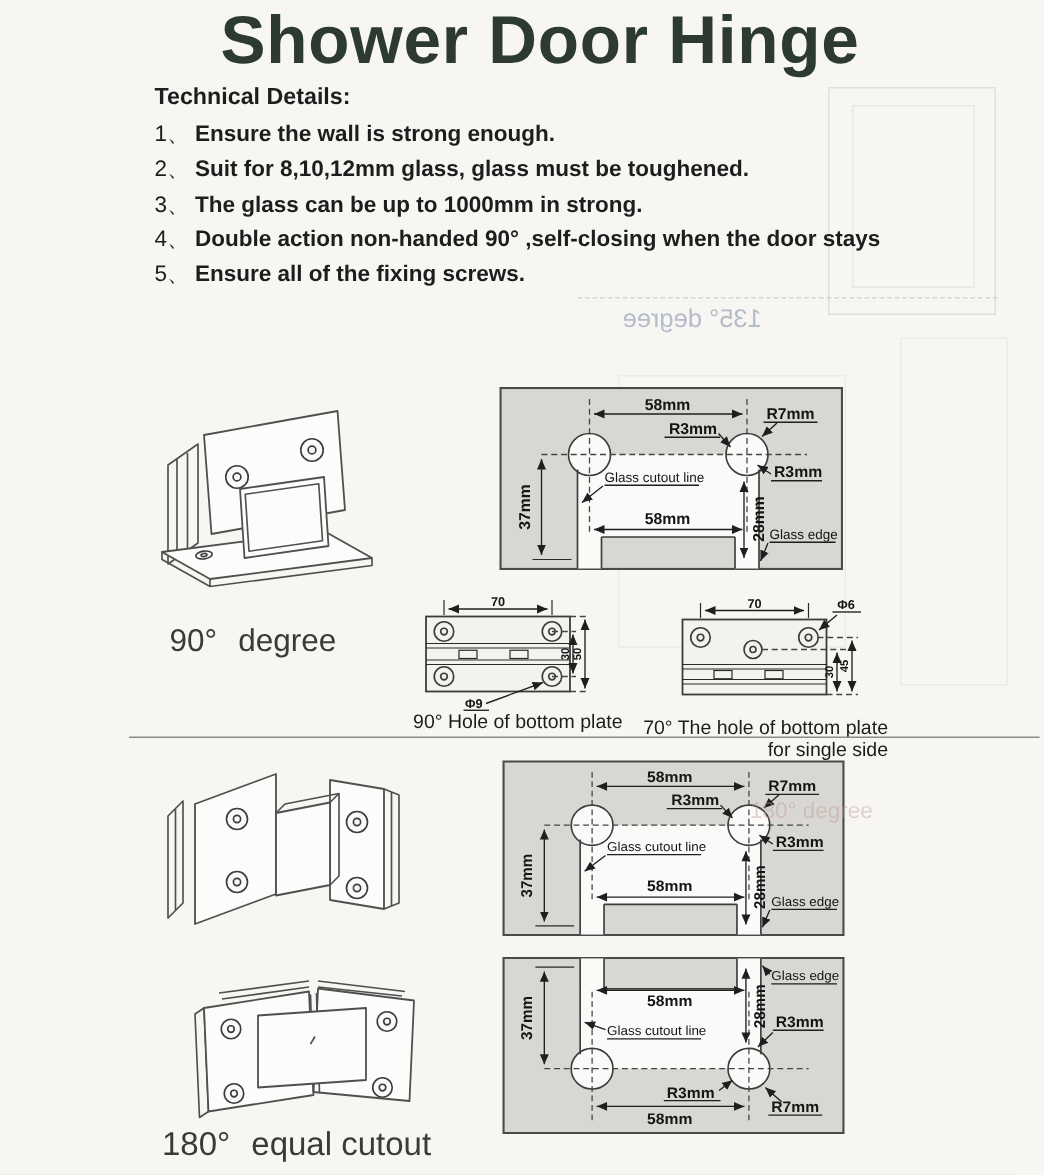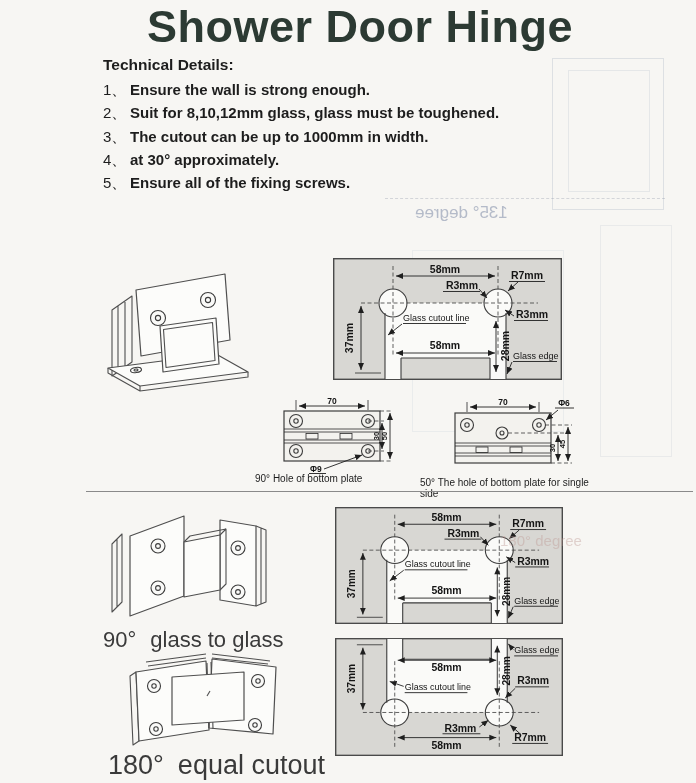--- a/index.html
+++ b/index.html
@@ -10,21 +10,21 @@
   .title{left:52px;top:4px;width:616px;text-align:center;font-size:45px;font-weight:bold;
          color:#2c3a33;letter-spacing:.5px;line-height:1.0;}
   .tech-heading{left:103px;top:56px;font-size:15.5px;font-weight:bold;color:#1d1d1d;}
   .tech-list{left:103px;top:78px;width:500px;font-size:15px;line-height:23.3px;color:#1d1d1d;}
   .ti{display:flex;}
   .ti .num{width:27px;flex:none;}
   .ti .txt{flex:1;font-weight:bold;}
   .ti .line2{display:block;}
   .biglabel{font-size:21px;color:#3a3a3a;white-space:nowrap;}
   .biglabel .lname{margin-left:14px;}
-  .caption{font-size:10px;color:#1c1c1c;text-align:left;}
+  .caption{font-size:13px;color:#1c1c1c;text-align:right;}
   .divider{left:86px;top:491px;width:607px;height:0;border-top:1.4px solid #8a8a8a;}
   
   .wm{position:absolute;z-index:4;pointer-events:none;white-space:nowrap;}
   .wm-mid{left:415px;top:203px;font-size:17px;color:rgba(125,138,165,.55);transform:scaleX(-1);}
   .wm-low{left:500px;top:532px;font-size:15px;color:rgba(190,155,150,.42);}
   .bleed{position:absolute;pointer-events:none;}
   
   svg{overflow:visible;}
   .boxfill{fill:#d8d7d3;stroke:#4a4a4a;stroke-width:1.4;}
   .wh{fill:#fafaf8;stroke:none;}
@@ -75,26 +75,26 @@
     <div class="ti">
       <span class="num">1、</span>
       <span class="txt">Ensure the wall is strong enough.</span>
     </div>
     <div class="ti">
       <span class="num">2、</span>
       <span class="txt">Suit for 8,10,12mm glass, glass must be toughened.</span>
     </div>
     <div class="ti">
       <span class="num">3、</span>
-      <span class="txt">The cutout can be up to 1000mm in width.</span>
+      <span class="txt">The glass can be up to 1000mm in strong.</span>
     </div>
     <div class="ti">
       <span class="num">4、</span>
       <span class="txt">
-        <span class="line2">at 30° approximately.</span>
+        <span>Double action non-handed 90° ,self-closing when the door stays</span>
       </span>
     </div>
     <div class="ti">
       <span class="num">5、</span>
       <span class="txt">Ensure all of the fixing screws.</span>
     </div>
   </div>
 
   <div class="wm wm-mid">135° degree</div>
   <div class="wm wm-low">180° degree</div>
@@ -116,20 +116,23 @@
       <ellipse class="whs" cx="38" cy="104" rx="5.5" ry="2.6" transform="rotate(-8 38 104)"></ellipse>
       <ellipse class="whs" cx="38" cy="104" rx="2" ry="1" transform="rotate(-8 38 104)"></ellipse>
       <ellipse class="whs" cx="114" cy="94" rx="5.5" ry="2.6" transform="rotate(-8 114 94)"></ellipse>
       <ellipse class="whs" cx="114" cy="94" rx="2" ry="1" transform="rotate(-8 114 94)"></ellipse>
     </g>
     <g>
       <path class="hl" d="M62,60 L118,52 L121,98 L65,106 Z"></path>
       <path class="hln" d="M65.5,63.5 L114.5,56.5 L117,94.5 L68,101.5 Z"></path>
     </g>
   </svg>
+  <div class="abs biglabel" style="left:113px;top:416px">
+    <span class="ldeg">90°</span><span class="lname">degree</span>
+  </div>
 
   <svg class="abs" style="left:333px;top:258px" width="229" height="122" viewBox="0 0 229 122" preserveAspectRatio="none">
     <rect class="boxfill" x="0.7" y="0.7" width="227.6" height="120.6"></rect>
     <g>
       <rect class="wh" x="52" y="45" width="16" height="76"></rect>
       <rect class="wh" x="157" y="45" width="16" height="76"></rect>
       <rect class="wh" x="60" y="45" width="105" height="55"></rect>
       <circle class="whs" cx="60" cy="45" r="14"></circle>
       <circle class="whs" cx="165" cy="45" r="14"></circle>
       <path class="ln" d="M52,55 L52,121 M68,100 L68,121 M157,100 L157,121 M173,55 L173,121 M68,100 L157,100"></path>
@@ -214,21 +217,21 @@
       <text class="t8 mid" x="114" y="10">Φ6</text>
       <line class="ul" x1="105" y1="12" x2="124" y2="12"></line>
       <path class="ldr" d="M108,14 L96,24" marker-end="url(#ae)"></path>
       <path class="dash" d="M95,29 H122 M58,37 H122 M101,67 H122"></path>
       <line class="dim" x1="108" y1="39" x2="108" y2="65" marker-start="url(#as)" marker-end="url(#ae)"></line>
       <text class="t7 mid" x="105" y="52" transform="rotate(-90 105 52)">30</text>
       <line class="dim" x1="118" y1="31" x2="118" y2="65" marker-start="url(#as)" marker-end="url(#ae)"></line>
       <text class="t7 mid" x="115" y="48" transform="rotate(-90 115 48)">45</text>
     </g>
   </svg>
-  <div class="abs caption" style="left:420px;top:477px;width:172px">50°  The hole of bottom plate for single side</div>
+  <div class="abs caption" style="left:420px;top:477px;width:172px">70°  The hole of bottom plate for single side</div>
 
   <div class="abs divider"></div>
 
   <svg class="abs" style="left:106px;top:502px" width="165" height="122" viewBox="0 0 165 122">
     <g>
       <path class="hln" d="M6,42 L16,32 L16,100 L6,110 Z M11,37 L11,105"></path>
     </g>
     <path class="hl" d="M24,34 L78,14 L78,94 L24,114 Z"></path>
     <path class="hl" d="M114,18 L150,24 L150,104 L114,98 Z"></path>
     <path class="hln" d="M150,24 L160,28 L160,100 L150,104 M155,26 L155,102"></path>
@@ -240,23 +243,20 @@
       <circle class="whs" cx="132" cy="46" r="7"></circle>
         <circle class="whs" cx="132" cy="46" r="2.4"></circle>
       <circle class="whs" cx="132" cy="90" r="7"></circle>
         <circle class="whs" cx="132" cy="90" r="2.4"></circle>
     </g>
     <g>
       <path class="hln" d="M78,40 L84,34 L120,27 L114,33 M120,27 L120,82 L114,88"></path>
       <path class="hl" d="M78,40 L114,33 L114,88 L78,95 Z"></path>
     </g>
   </svg>
-  <div class="abs biglabel" style="left:103px;top:627px;font-size:22px">
-    <span class="ldeg">90°</span><span class="lname">glass to glass</span>
-  </div>
 
   <svg class="abs" style="left:112px;top:650px" width="172" height="100" viewBox="0 0 172 100">
     <path class="hln" d="M34,12 L94,4 M36,16 L94,8 M100,4 L158,11 M100,8 L156,14"></path>
     <path class="hln" d="M18,26 L24,22 L27,91 L21,95 Z"></path>
     <path class="hl" d="M24,22 L94,11 L97,80 L27,91 Z"></path>
     <path class="hl" d="M100,9 L164,17 L161,84 L97,78 Z"></path>
     <path class="hln" d="M95,13 L97,78 M99,12 L101,79"></path>
     <g>
       <circle class="whs" cx="42" cy="36" r="6.5"></circle>
         <circle class="whs" cx="42" cy="36" r="2.2"></circle>
@@ -265,21 +265,21 @@
       <circle class="whs" cx="146" cy="31" r="6.5"></circle>
         <circle class="whs" cx="146" cy="31" r="2.2"></circle>
       <circle class="whs" cx="143" cy="75" r="6.5"></circle>
         <circle class="whs" cx="143" cy="75" r="2.2"></circle>
     </g>
     <g>
       <path class="hl" d="M60,27 L132,22 L132,70 L60,75 Z"></path>
       <path class="hln" d="M95,46 l3,-5"></path>
     </g>
   </svg>
-  <div class="abs biglabel" style="left:108px;top:750px;font-size:27px">
+  <div class="abs biglabel" style="left:108px;top:750px;font-size:22px">
     <span class="ldeg">180°</span><span class="lname">equal cutout</span>
   </div>
 
   <svg class="abs" style="left:335px;top:507px" width="228" height="117" viewBox="0 0 229 122" preserveAspectRatio="none">
     <rect class="boxfill" x="0.7" y="0.7" width="227.6" height="120.6"></rect>
     <g>
       <rect class="wh" x="52" y="45" width="16" height="76"></rect>
       <rect class="wh" x="157" y="45" width="16" height="76"></rect>
       <rect class="wh" x="60" y="45" width="105" height="55"></rect>
       <circle class="whs" cx="60" cy="45" r="14"></circle>

